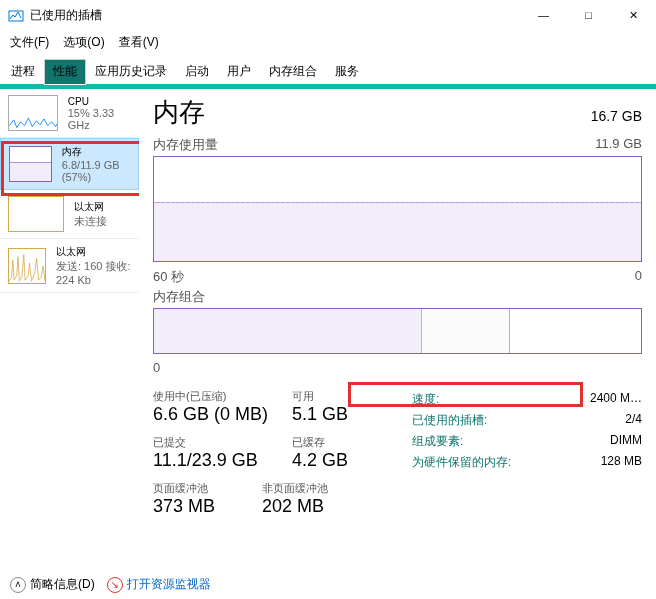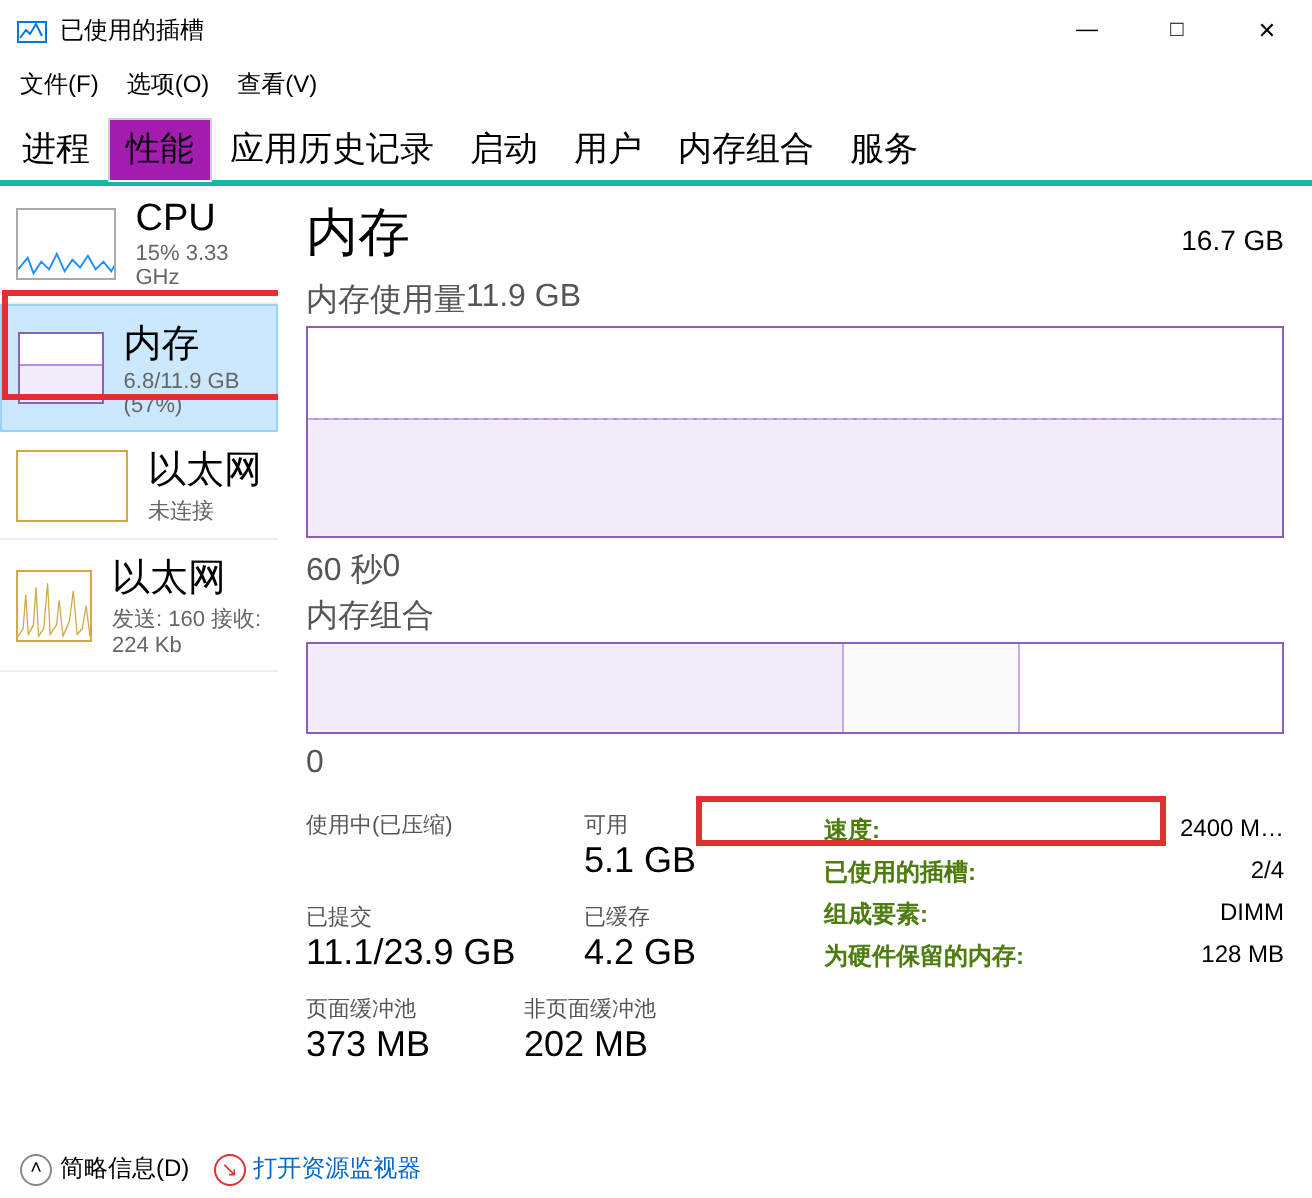--- a/index.html
+++ b/index.html
@@ -4,54 +4,54 @@
 <style>
 * { margin: 0; padding: 0; box-sizing: border-box; font-family: "Microsoft YaHei", "Segoe UI", sans-serif; }
 body { width: 656px; height: 599px; background: #fff; overflow: hidden; position: relative; }
 .titlebar { display: flex; align-items: center; height: 30px; padding-left: 8px; }
 .app-icon { width: 16px; height: 16px; margin-right: 6px; color: #0078d7; }
 .title-text { font-size: 12px; flex: 1; }
 .win-controls { display: flex; }
 .win-btn { width: 45px; height: 30px; display: flex; align-items: center; justify-content: center; font-size: 11px; cursor: pointer; }
 .menubar { display: flex; padding: 2px 4px; font-size: 12px; gap: 2px; }
 .menu-item { padding: 2px 6px; cursor: pointer; }
-.tabs { display: flex; border-bottom: 3px solid #14b8a6; font-size: 17px; padding-left: 2px; padding-top: 4px; }
+.tabs { display: flex; border-bottom: 5px solid #14b8a6; font-size: 12px; padding-left: 2px; padding-top: 4px; }
 .tab { padding: 3px 8px; border: 1px solid transparent; cursor: pointer; }
-.tab.active { border: 1px solid #ccc; border-bottom: 1px solid #fff; margin-bottom: -1px; background: #a21caf; }
+.tab.active { border: 1px solid #ccc; border-bottom: 1px solid #fff; margin-bottom: -1px; background: #0f766e; }
 .content { display: flex; height: calc(100% - 100px); }
 .sidebar { width: 210px; overflow: hidden; position: relative; }
 .side-item { display: flex; align-items: center; padding: 6px 8px; border-bottom: 1px solid #eee; cursor: pointer; position: relative; }
 .side-item.selected { background: #cce8ff; border: 1px solid #99d1ff; }
 .side-thumb { width: 56px; height: 36px; border: 1px solid #aaa; margin-right: 10px; position: relative; overflow: hidden; background: #fff; }
 .side-info { display: flex; flex-direction: column; }
-.side-title { font-size: 19px; }
+.side-title { font-size: 10px; }
 .side-sub { font-size: 11px; color: #666; }
 .hl-red { position: absolute; border: 3px solid #e03030; pointer-events: none; }
 .main { flex: 1; padding: 6px 14px 0 14px; position: relative; }
 .main-header { display: flex; justify-content: space-between; align-items: baseline; }
 .main-title { font-size: 26px; font-weight: 300; }
 .main-total { font-size: 14px; }
-.section-label { font-size: 16px; color: #555; display: flex; margin-top: 6px; }
+.section-label { font-size: 13px; color: #555; display: flex; justify-content: space-between; margin-top: 6px; }
 .usage-chart { height: 106px; border: 1px solid #8b5fbf; margin-top: 2px; position: relative; background: #fff; }
 .usage-fill { position: absolute; left: 0; right: 0; bottom: 0; height: 57%; background: #f3ecfa; border-top: 1px solid #b38ed9; }
 .usage-midline { position: absolute; left: 0; right: 0; top: 43%; border-top: 1px dashed #c9a8e8; }
 .comp-chart { height: 46px; border: 1px solid #8b5fbf; margin-top: 2px; display: flex; }
 .comp-seg { border-right: 1px solid #c9a8e8; height: 100%; }
 .comp-used { width: 55%; background: #f3ecfa; }
 .comp-cache { width: 18%; background: #fafafa; }
 .comp-free { flex: 1; }
 .details { display: flex; margin-top: 14px; position: relative; }
 .details-left { flex: 1; }
 .stat-row { display: flex; gap: 19px; margin-bottom: 10px; }
 .stat { min-width: 120px; }
 .stat-label { font-size: 11px; color: #555; }
 .stat-value { font-size: 18px; }
 .details-right { width: 230px; font-size: 12px; }
 .kv-row { display: flex; justify-content: space-between; padding: 2px 0; }
-.kv-label { color: #4d7c0f; font-weight: bold; }
+.kv-label { color: #0f766e; }
 .footer { position: absolute; bottom: 0; left: 0; right: 0; display: flex; align-items: center; padding: 6px 10px; font-size: 12px; gap: 12px; }
 .footer-link { display: flex; align-items: center; gap: 4px; cursor: pointer; }
 .link-blue { color: #0066cc; }
 .circ-icon { width: 16px; height: 16px; border: 1px solid #888; border-radius: 50%; display: inline-flex; align-items: center; justify-content: center; font-size: 10px; }
 
 .spark-cpu { position:absolute; bottom:0; left:0; right:0; height:40%;}
 .spark-cpu polyline { fill:none; stroke:#1e90ff; stroke-width:1;}
 .spark-mem { position:absolute; left:0; right:0; top:43%; bottom:0; background:#f3ecfa; border-top:1px solid #b38ed9;}
 .spark-disk { position:absolute; left:0; right:0; bottom:0; height:8%; background:#e6f7e6; border-top:1px solid #4caf50;}
 .spark-eth2 svg polyline { fill:none; stroke:#d4a84b; stroke-width:1;}
@@ -162,20 +162,21 @@
     </div>
     <div class="section-label">
       <span>0</span>
     </div>
 
     <div class="details">
       <div class="details-left">
         <div class="stat-row">
           <div class="stat">
             <div class="stat-label">使用中(已压缩)</div>
+            <div class="stat-value">6.6 GB (0 MB)</div>
           </div>
           <div class="stat">
             <div class="stat-label">可用</div>
             <div class="stat-value">5.1 GB</div>
           </div>
         </div>
         <div class="stat-row">
           <div class="stat">
             <div class="stat-label">已提交</div>
             <div class="stat-value">11.1/23.9 GB</div>

